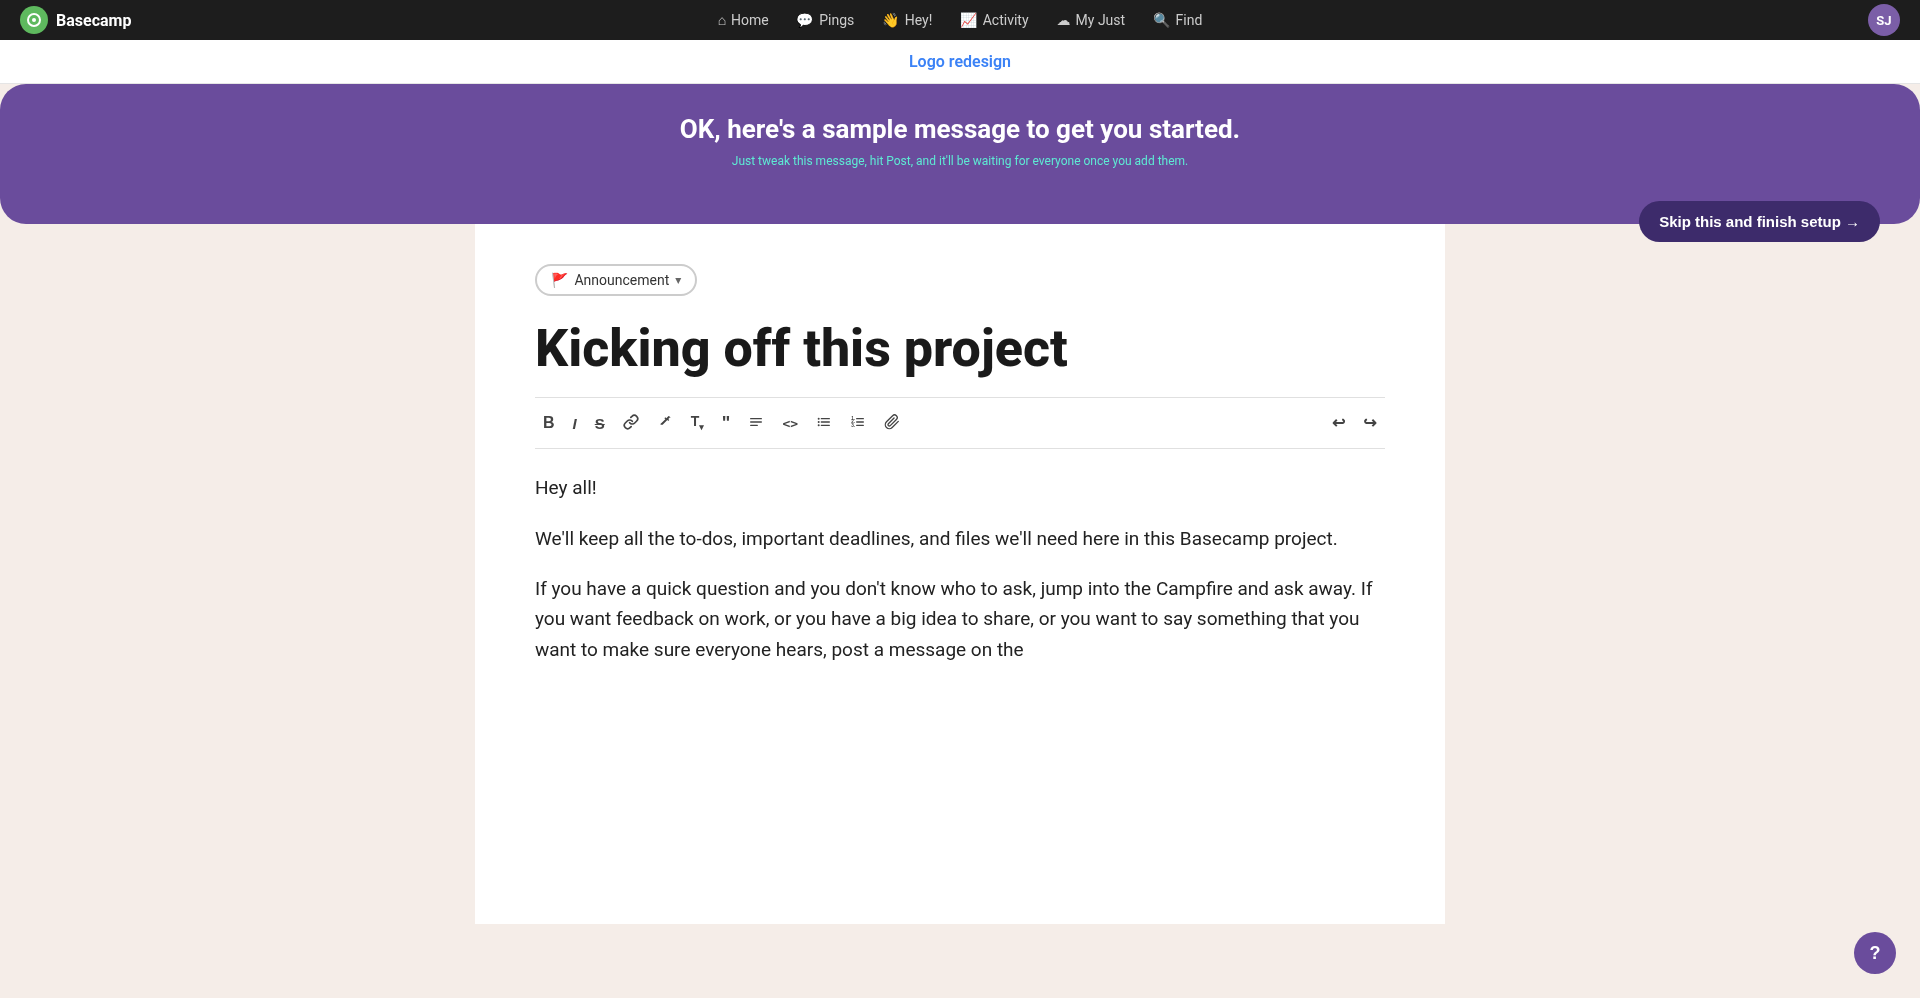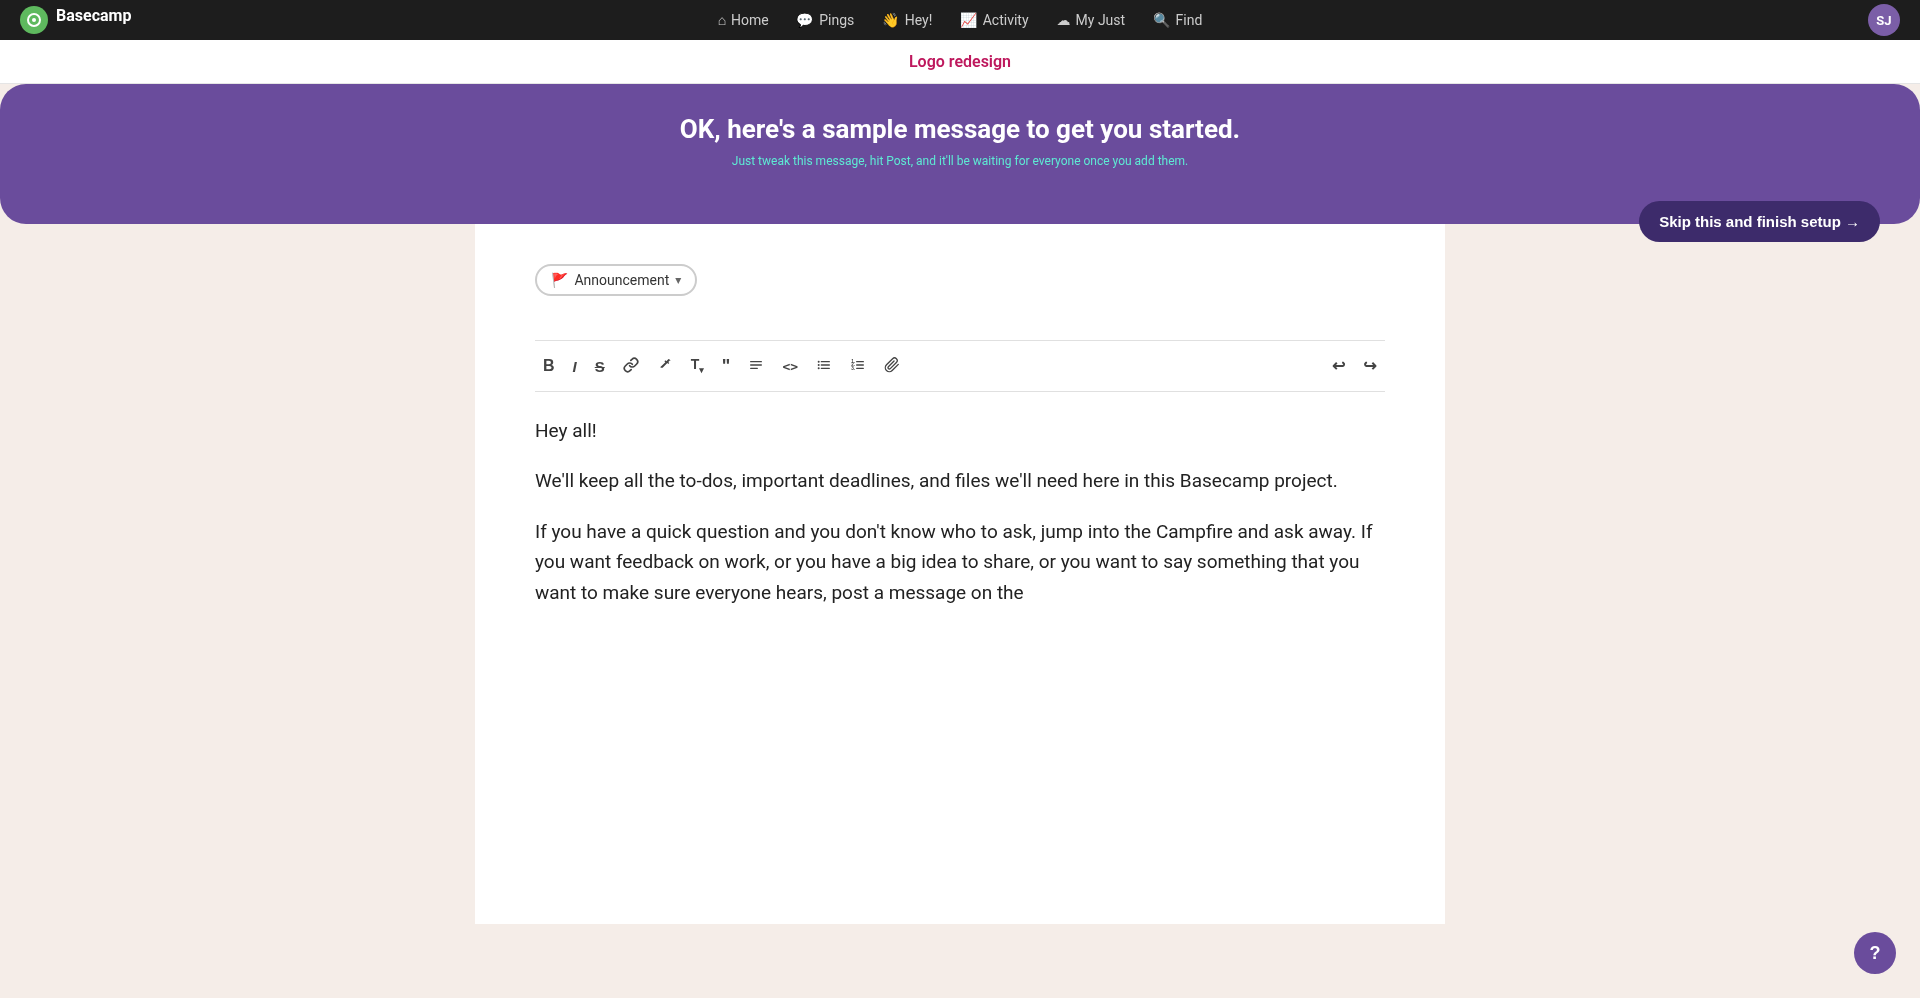--- a/index.html
+++ b/index.html
@@ -16,20 +16,21 @@
       display: flex;
       align-items: center;
       justify-content: center;
       position: relative;
       padding: 0 20px;
     }
     .nav-logo {
       position: absolute;
       left: 20px;
       display: flex;
+      align-items: center;
       gap: 8px;
       color: white;
       text-decoration: none;
       font-weight: 700;
       font-size: 16px;
     }
     .nav-logo-icon {
       width: 28px;
       height: 28px;
       background: #5eb95e;
@@ -73,21 +74,21 @@
     }
 
     
     .breadcrumb-bar {
       background: white;
       border-bottom: 1px solid #e5e5e5;
       padding: 12px 0;
       text-align: center;
     }
     .breadcrumb-bar a {
-      color: #be185d;
+      color: #3b82f6;
       text-decoration: none;
       font-size: 16px;
       font-weight: 600;
     }
 
     
     .promo-banner {
       background: #6a4c9c;
       padding: 30px 20px 56px;
       text-align: center;
@@ -271,20 +272,21 @@
 <div class="content-wrapper">
 
   
   <div class="type-select">
     <span class="type-icon">🚩</span>
     <span>Announcement</span>
     <span style="font-size:12px; color:#666;">▾</span>
   </div>
 
   
+  <div class="post-title" contenteditable="true" style="">Kicking off this project</div>
 
   
   <div class="toolbar">
     <button class="toolbar-btn" style="font-style:normal; font-weight:900; font-size:16px;">B</button>
     <button class="toolbar-btn" style="font-style:italic; font-weight:600;">I</button>
     <button class="toolbar-btn" style="text-decoration:line-through; font-weight:600;">S</button>
     <button class="toolbar-btn">
       <svg width="16" height="16" viewBox="0 0 24 24" fill="none" stroke="currentColor" stroke-width="2.5" stroke-linecap="round" stroke-linejoin="round">
         <path d="M10 13a5 5 0 0 0 7.54.54l3-3a5 5 0 0 0-7.07-7.07l-1.72 1.71"></path>
         <path d="M14 11a5 5 0 0 0-7.54-.54l-3 3a5 5 0 0 0 7.07 7.07l1.71-1.71"></path>

